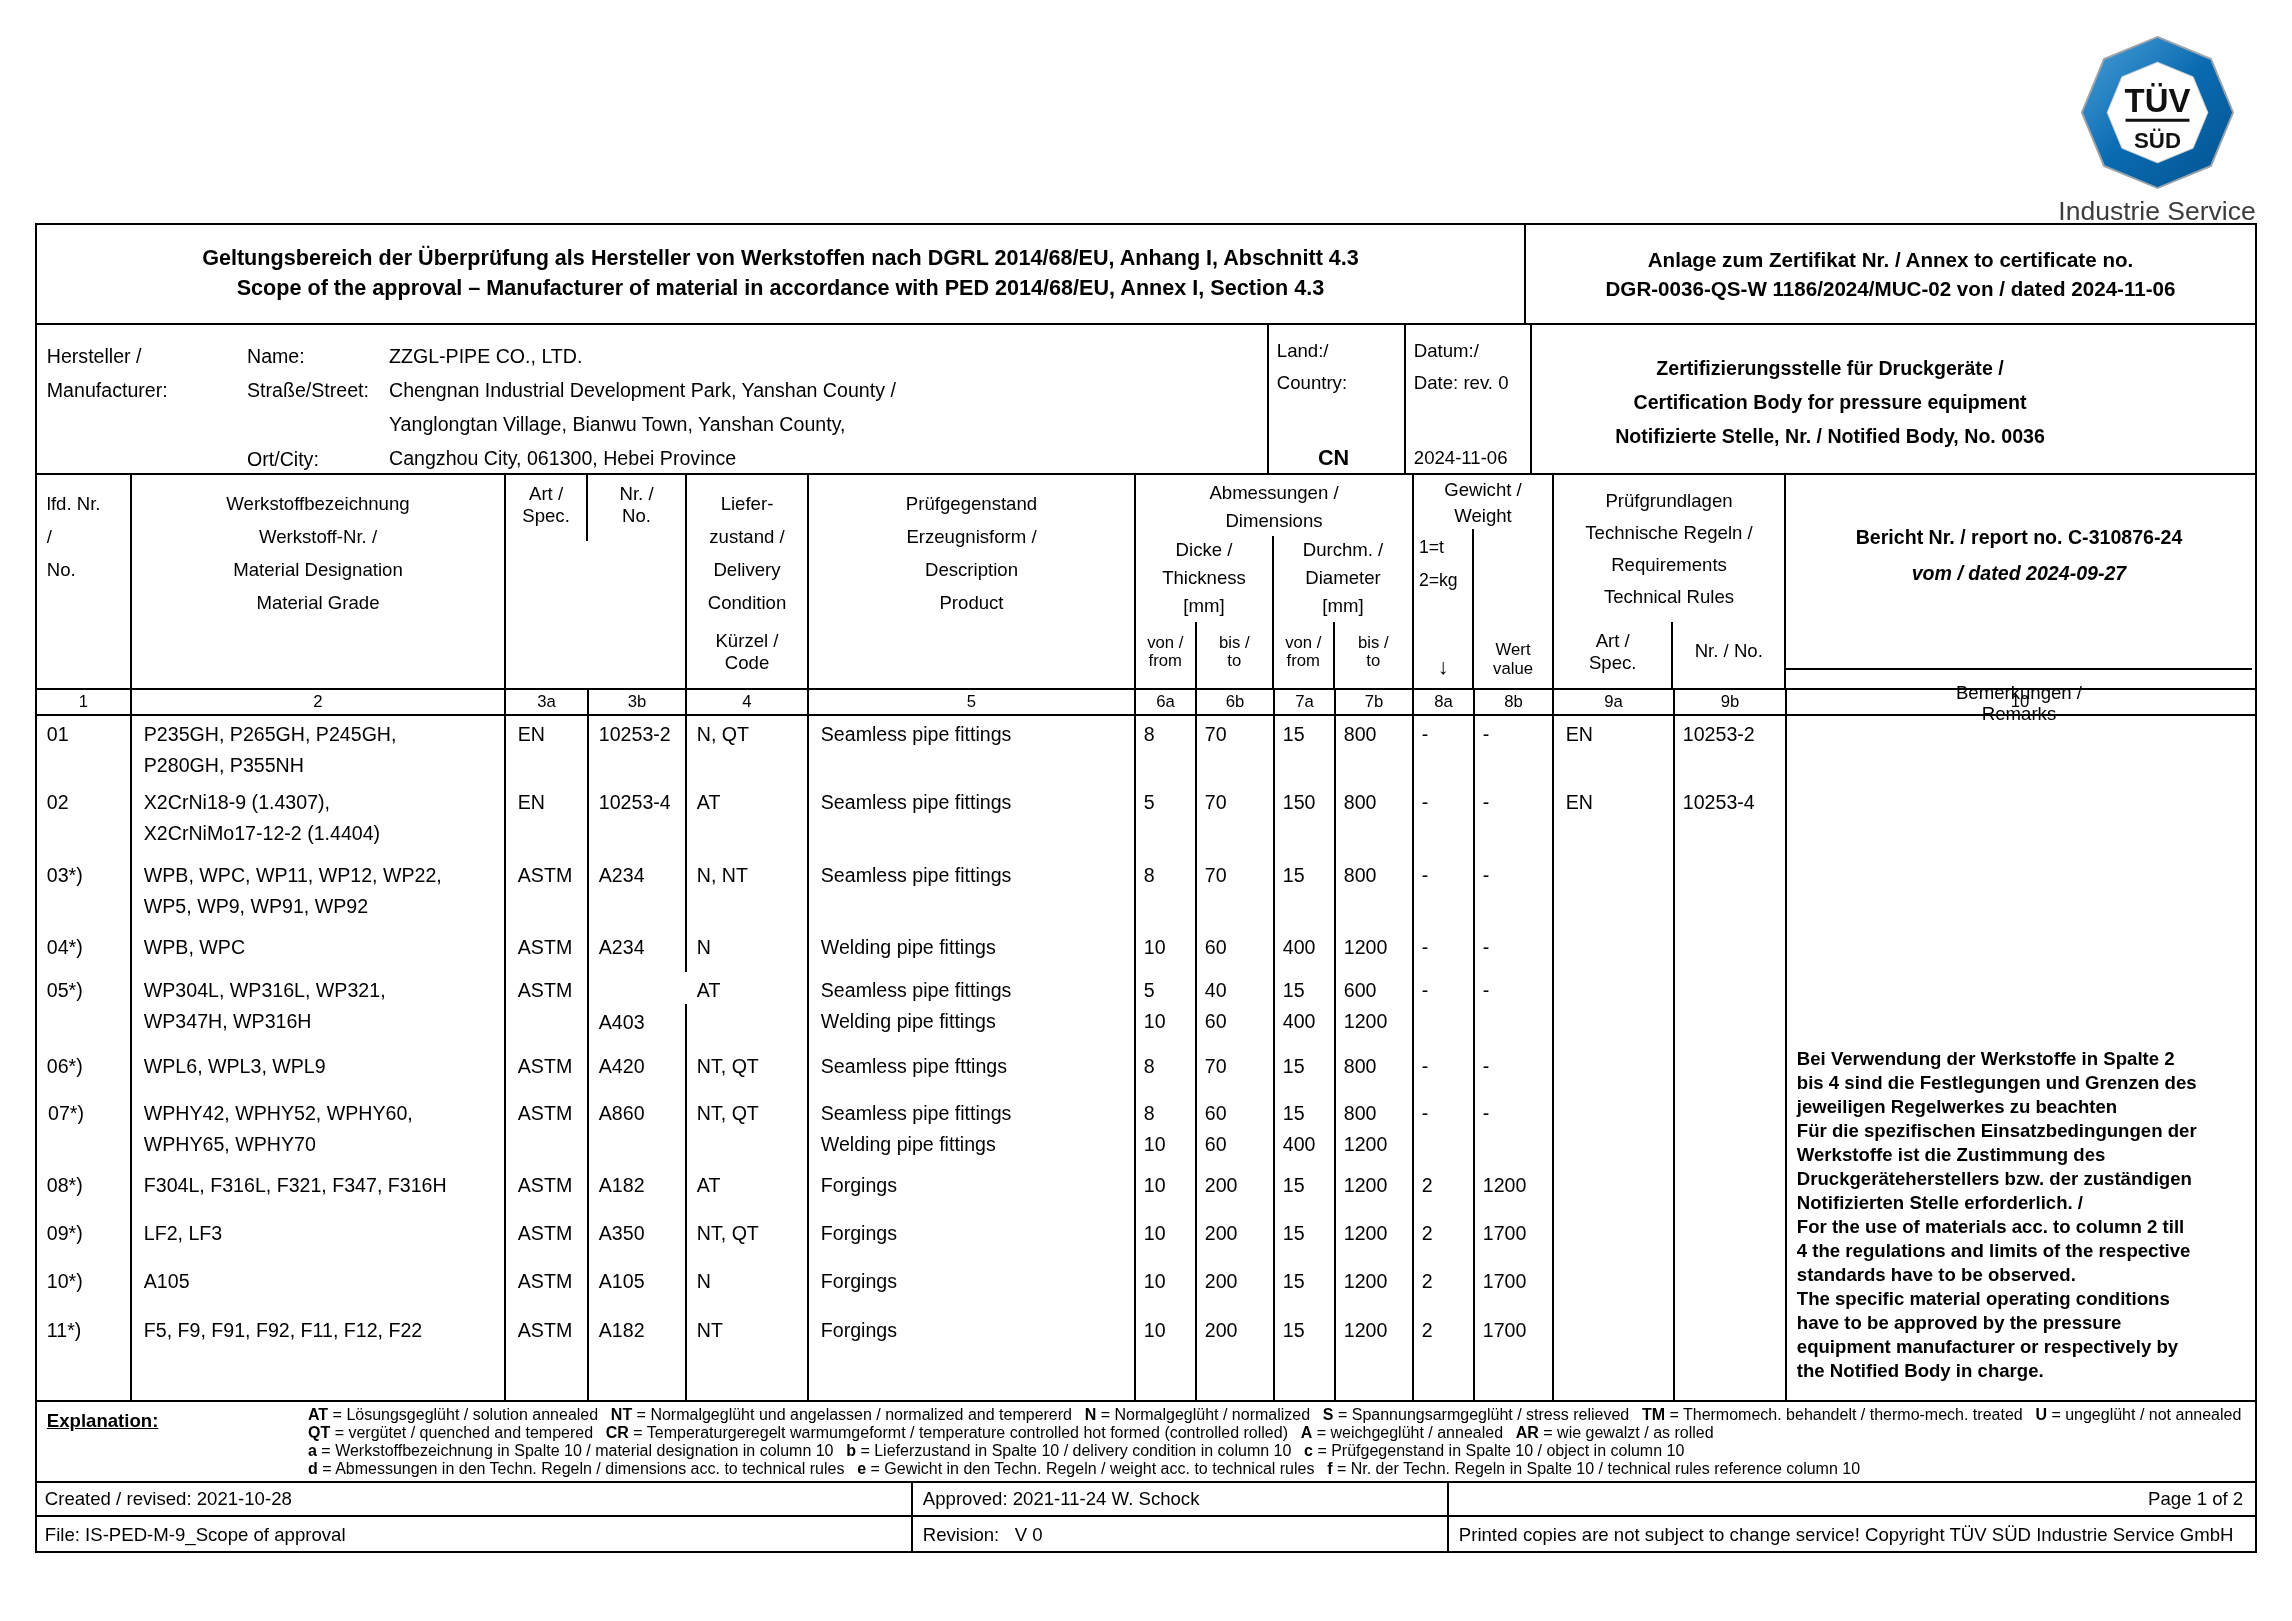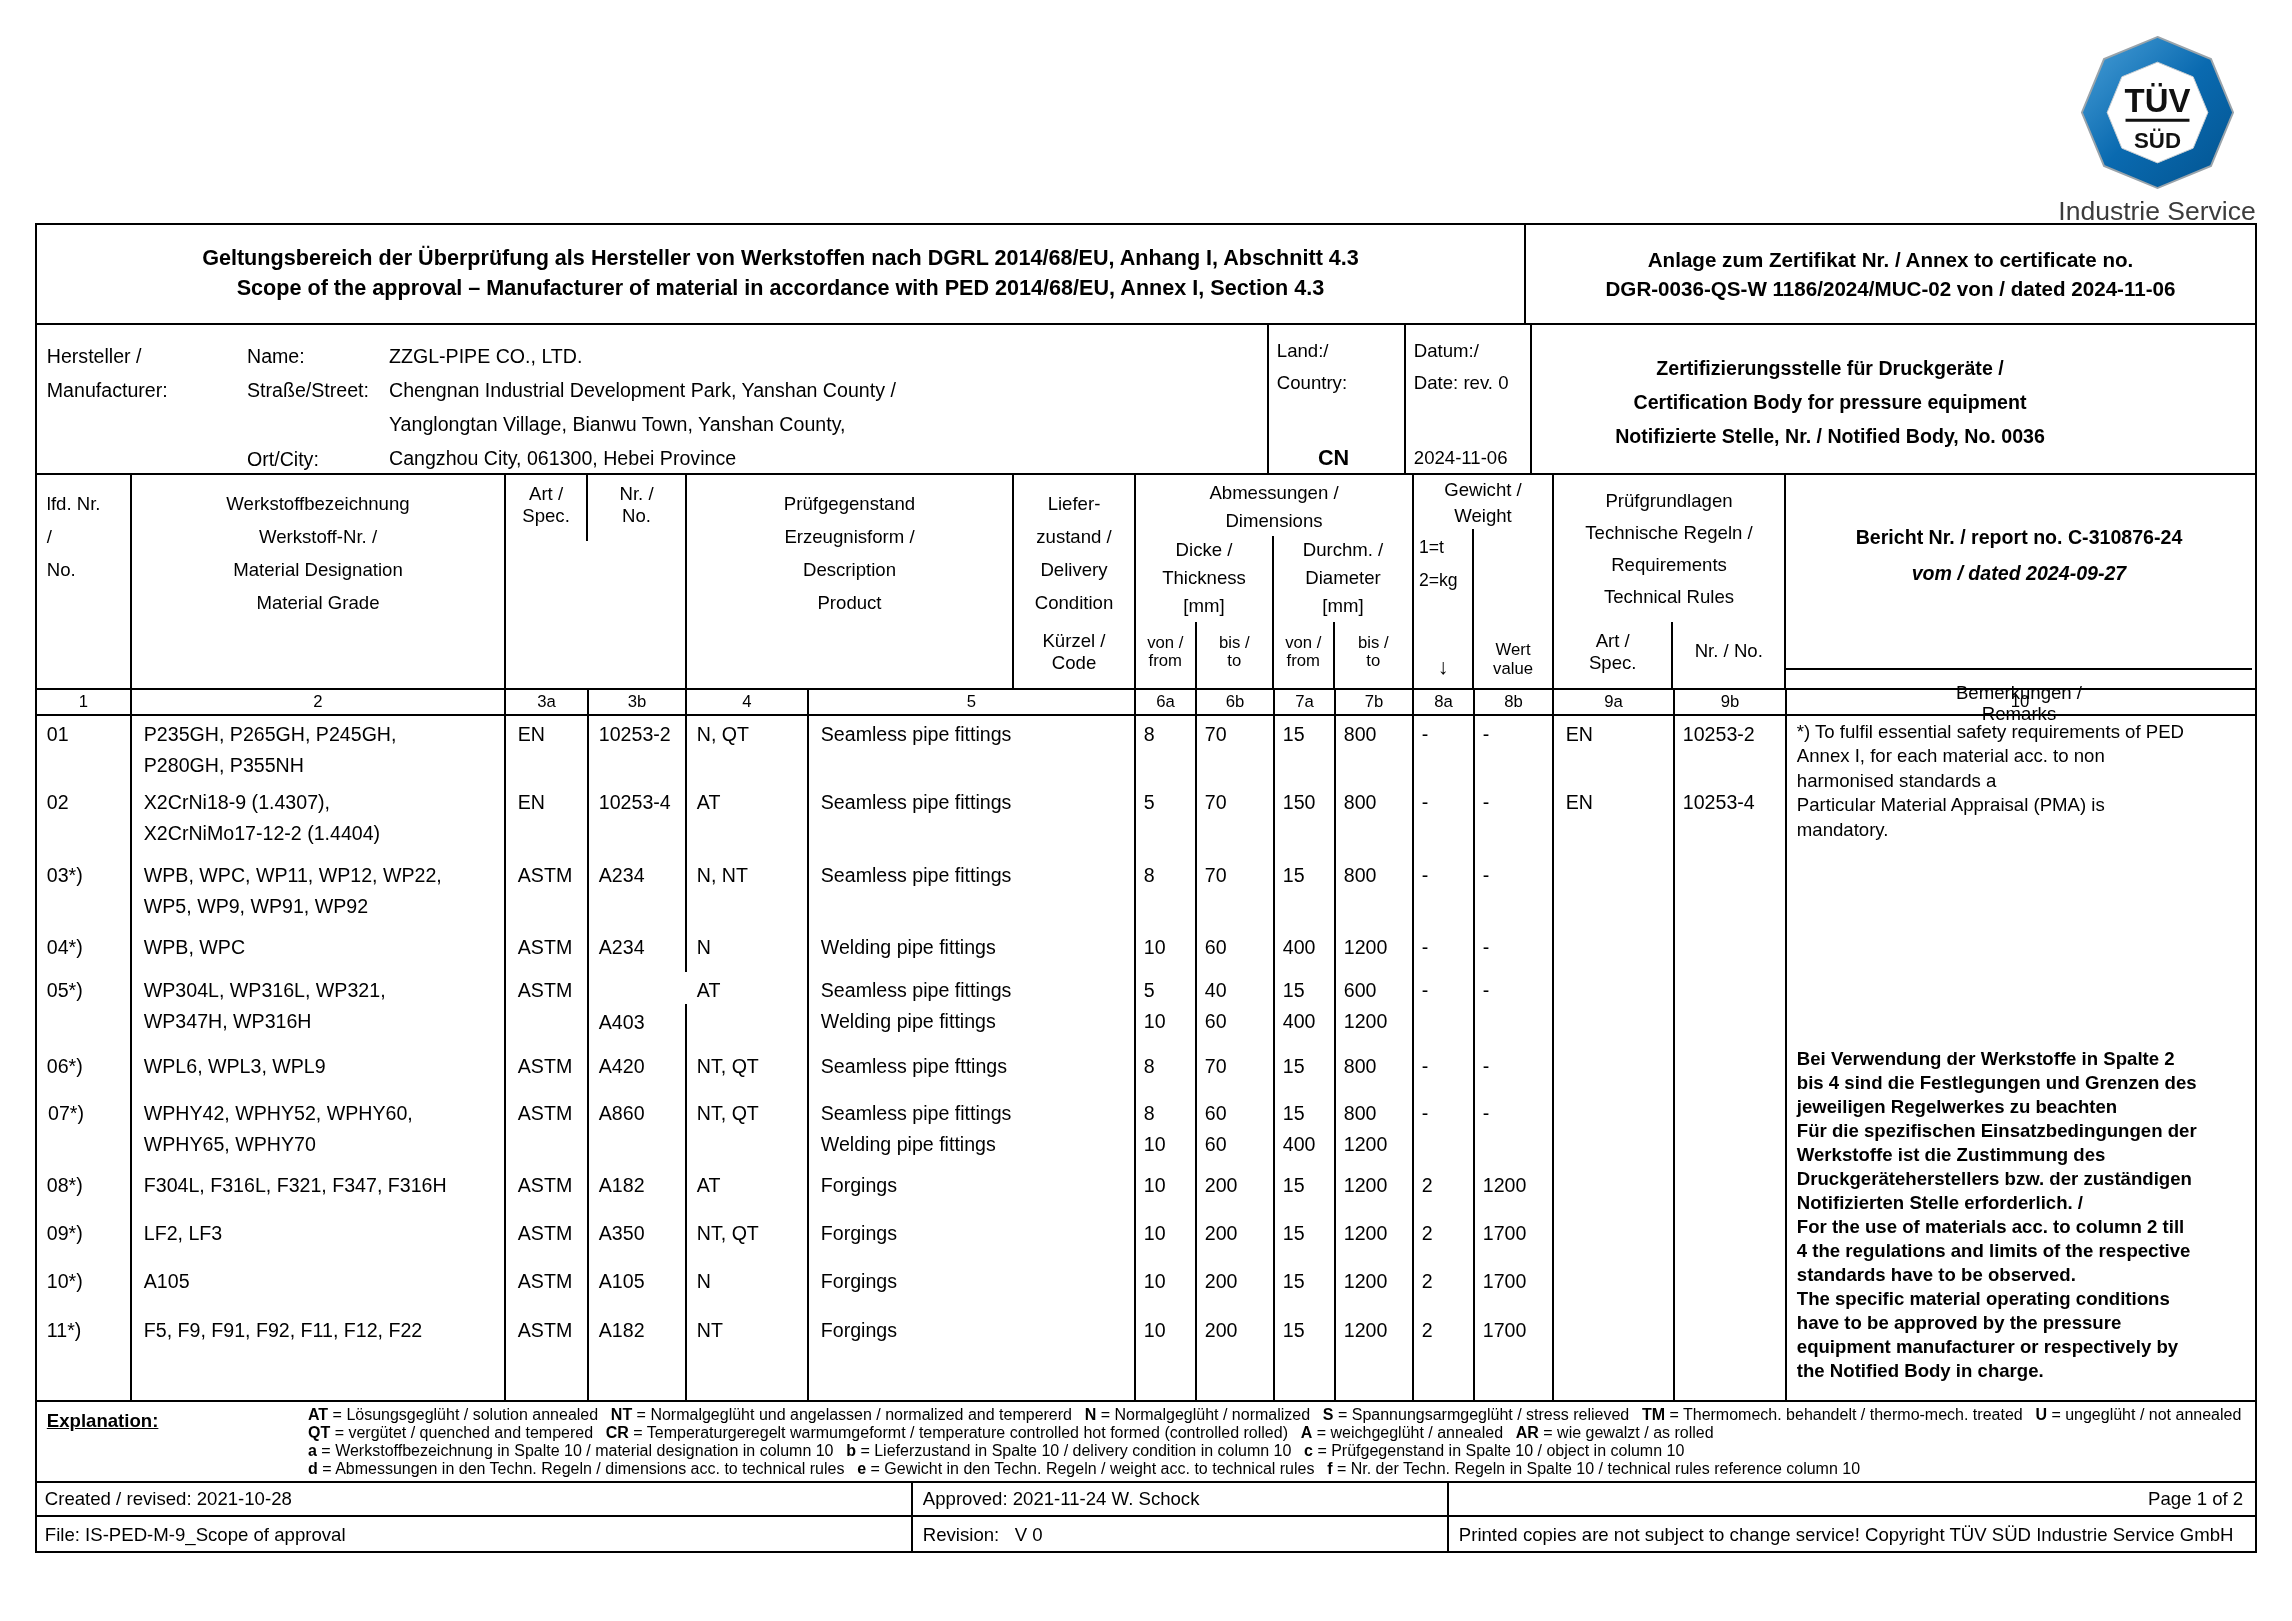--- a/index.html
+++ b/index.html
@@ -191,34 +191,34 @@
 Material Designation
 Material Grade</div>
       <div class="hg hc3 br3">
         <div class="h-bot">
           <div class="sub s3a pre br2">Art /
 Spec.</div>
           <div class="sub s3b pre">Nr. /
 No.</div>
         </div>
       </div>
-      <div class="hg hc5 pre br3">Prüfgegenstand
-Erzeugnisform /
-Description
-Product</div>
       <div class="hg hc4 br3">
         <div class="h-top pre">Liefer-
 zustand /
 Delivery
 Condition</div>
         <div class="h-bot">
             <div class="sub s4 pre">Kürzel /
 Code</div>
           </div>
       </div>
+      <div class="hg hc5 pre br3">Prüfgegenstand
+Erzeugnisform /
+Description
+Product</div>
       <div class="hg hc6 br3">
         <div class="dims-t1 pre">Abmessungen /
 Dimensions</div>
         <div class="dims-t2">
           <div class="dk pre br2">Dicke /
 Thickness
 [mm]</div>
           <div class="dm pre">Durchm. /
 Diameter
 [mm]</div>
@@ -283,25 +283,20 @@
       <div class="nc w10 br3">7b</div>
       <div class="nc w11 br2">8a</div>
       <div class="nc w12 br3">8b</div>
       <div class="nc w13 br2">9a</div>
       <div class="nc w14 br3">9b</div>
       <div class="nc w15">10</div>
     </div>
 
     <div class="body-grid" id="body-grid">
       <div class="remarks">
-        <div class="note1">*) To fulfil essential safety requirements of PED
-Annex I, for each material acc. to non
-harmonised standards a
-Particular Material Appraisal (PMA) is
-mandatory.</div>
         <div class="note2">Bei Verwendung der Werkstoffe in Spalte 2
 bis 4 sind die Festlegungen und Grenzen des
 jeweiligen Regelwerkes zu beachten
 Für die spezifischen Einsatzbedingungen der
 Werkstoffe ist die Zustimmung des
 Druckgeräteherstellers bzw. der zuständigen
 Notifizierten Stelle erforderlich. /
 For the use of materials acc. to column 2 till
 4 the regulations and limits of the respective
 standards have to be observed.

